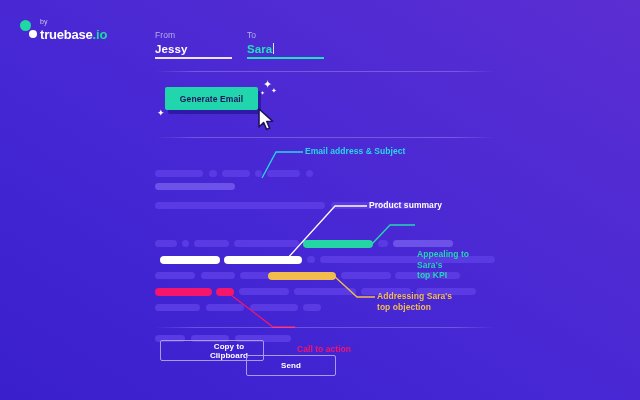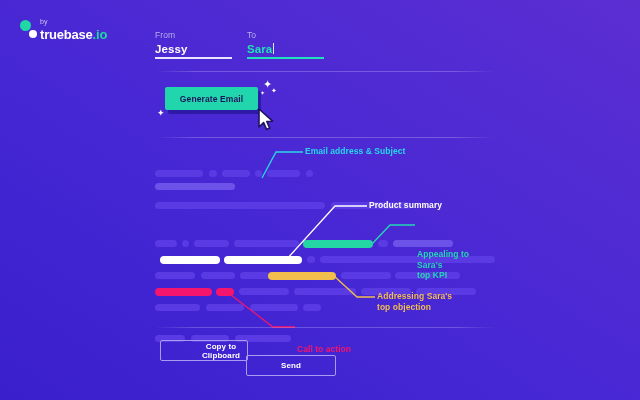--- a/index.html
+++ b/index.html
@@ -311,17 +311,17 @@
     <div class="anno cyan" style="left:150px; top:116px;text-align:right;">Email address &amp; Subject</div>
     <div class="anno white" style="left:214px; top:170px;">Product summary</div>
     <div class="anno mint" style="left:262px; top:189px;margin-top:30px;">Appealing to Sara's
 top KPI</div>
     <div class="anno gold" style="left:222px; top:261px;">Addressing Sara's
 top objection</div>
     <div class="anno pink" style="left:142px; top:291px;margin-top:23px;">Call to action</div>
 
     <div class="divider" style="top:297px;"></div>
 
-    <button class="fbtn" style="left:5px;   top:310px; width:88px;padding-left:40px;">Copy to Clipboard</button>
+    <button class="fbtn" style="left:5px;   top:310px; width:104px;padding-left:40px;">Copy to Clipboard</button>
     <button class="fbtn" style="left:91px; top:310px; width:90px;margin-top:15px;">Send</button>
 
   </div>
 </div>
 
 </body></html>

